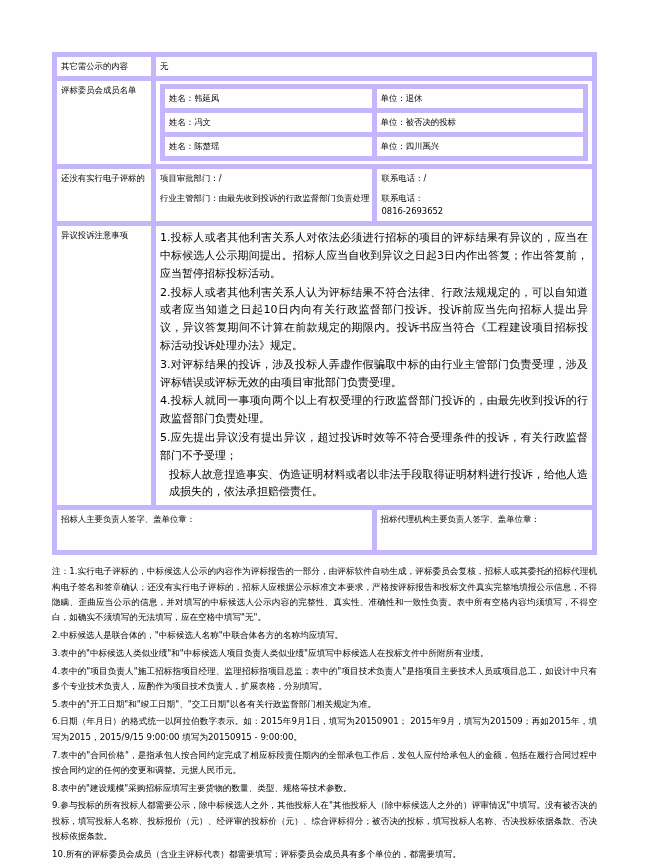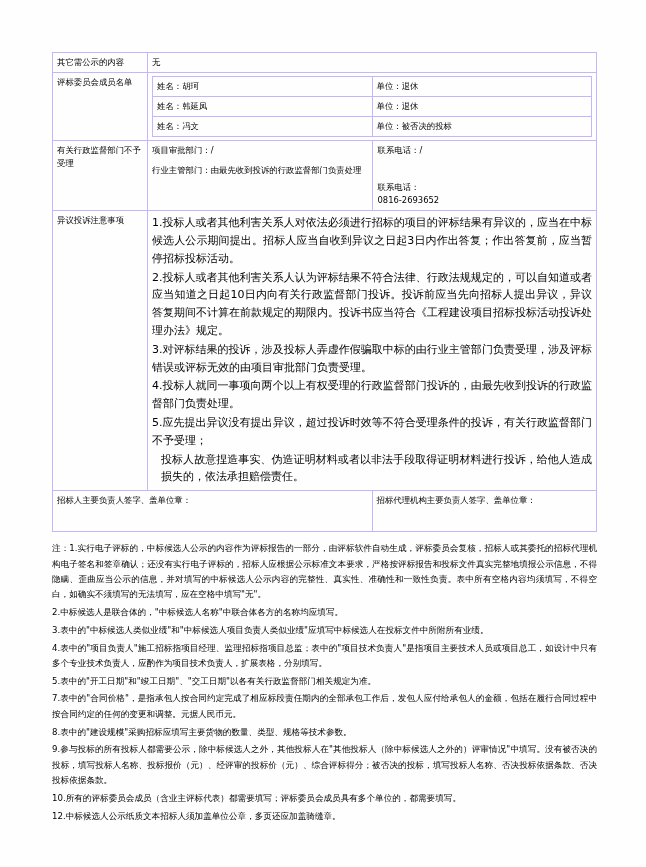--- a/index.html
+++ b/index.html
@@ -27,21 +27,21 @@
     left: 52px;
     top: 52px;
     width: 545px;
   }
   table.main {
     border-collapse: collapse;
     width: 100%;
     table-layout: fixed;
   }
   table.main td {
-    border: 1px solid #c4b5fd;
+    border: 5px solid #c4b5fd;
     vertical-align: top;
     padding: 3px 4px;
     font-size: 8.4px;
     line-height: 1.55;
   }
   .lbl {
     width: 86px;
     font-size: 8.4px;
     line-height: 1.5;
   }
@@ -108,48 +108,48 @@
         <td class="lbl">其它需公示的内容</td>
         <td colspan="2">无</td>
       </tr>
 
       <tr>
         <td class="lbl lbl-tall">评标委员会成员名单</td>
         <td colspan="2" class="cell-pad">
           <table class="sub-tbl">
             <tbody>
             <tr>
-              <td><span>姓名：</span><span>胡珂</span></td>
-              <td><span>单位：</span><span>退休</span></td>
-            </tr>
-            <tr>
               <td><span>姓名：</span><span>韩延凤</span></td>
               <td><span>单位：</span><span>退休</span></td>
             </tr>
             <tr>
               <td><span>姓名：</span><span>冯文</span></td>
               <td><span>单位：</span><span>被否决的投标</span></td>
             </tr>
+            <tr>
+              <td><span>姓名：</span><span>陈楚瑶</span></td>
+              <td><span>单位：</span><span>四川禹兴</span></td>
+            </tr>
           </tbody>
               </table>
         </td>
       </tr>
 
       <tr>
-        <td class="lbl lbl-tall">有关行政监督部门不予受理</td>
+        <td class="lbl lbl-tall">还没有实行电子评标的</td>
         <td class="cell-pad">
           <div class="rowline" style="margin-bottom:7px">
             <span>项目审批部门：</span><span>/</span>
           </div>
           <div class="rowline">
             <span>行业主管部门：</span><span>由最先收到投诉的行政监督部门负责处理</span>
           </div>
         </td>
         <td class="contact-col">
-          <div style="margin-bottom:24px">
+          <div style="margin-bottom:7px">
             <span>联系电话：</span><span>/</span>
           </div>
           <div>
             <div>联系电话：</div>
             <div>0816-2693652</div>
           </div>
         </td>
       </tr>
 
       <tr>
@@ -170,20 +170,21 @@
       </tr>
     </tbody>
       </table>
 
     <div class="notes-outer">
       <p>注：1.实行电子评标的，中标候选人公示的内容作为评标报告的一部分，由评标软件自动生成，评标委员会复核，招标人或其委托的招标代理机构电子签名和签章确认；还没有实行电子评标的，招标人应根据公示标准文本要求，严格按评标报告和投标文件真实完整地填报公示信息，不得隐瞒、歪曲应当公示的信息，并对填写的中标候选人公示内容的完整性、真实性、准确性和一致性负责。表中所有空格内容均须填写，不得空白，如确实不须填写的无法填写，应在空格中填写"无"。</p>
       <p>2.中标候选人是联合体的，"中标候选人名称"中联合体各方的名称均应填写。</p>
       <p>3.表中的"中标候选人类似业绩"和"中标候选人项目负责人类似业绩"应填写中标候选人在投标文件中所附所有业绩。</p>
       <p>4.表中的"项目负责人"施工招标指项目经理、监理招标指项目总监；表中的"项目技术负责人"是指项目主要技术人员或项目总工，如设计中只有多个专业技术负责人，应酌作为项目技术负责人，扩展表格，分别填写。</p>
       <p>5.表中的"开工日期"和"竣工日期"、"交工日期"以各有关行政监督部门相关规定为准。</p>
+      <p>6.日期（年月日）的格式统一以阿拉伯数字表示。如：2015年9月1日，填写为20150901； 2015年9月，填写为201509；再如2015年，填写为2015，2015/9/15 9:00:00 填写为20150915 - 9:00:00。</p>
       <p>7.表中的"合同价格"，是指承包人按合同约定完成了相应标段责任期内的全部承包工作后，发包人应付给承包人的金额，包括在履行合同过程中按合同约定的任何的变更和调整。元据人民币元。</p>
       <p>8.表中的"建设规模"采购招标应填写主要货物的数量、类型、规格等技术参数。</p>
       <p>9.参与投标的所有投标人都需要公示，除中标候选人之外，其他投标人在"其他投标人（除中标候选人之外的）评审情况"中填写。没有被否决的投标，填写投标人名称、投标报价（元）、经评审的投标价（元）、综合评标得分；被否决的投标，填写投标人名称、否决投标依据条款、否决投标依据条款。</p>
       <p>10.所有的评标委员会成员（含业主评标代表）都需要填写；评标委员会成员具有多个单位的，都需要填写。</p>
       <p>12.中标候选人公示纸质文本招标人须加盖单位公章，多页还应加盖骑缝章。</p>
     </div>
 
   </div>
 </div>
 

